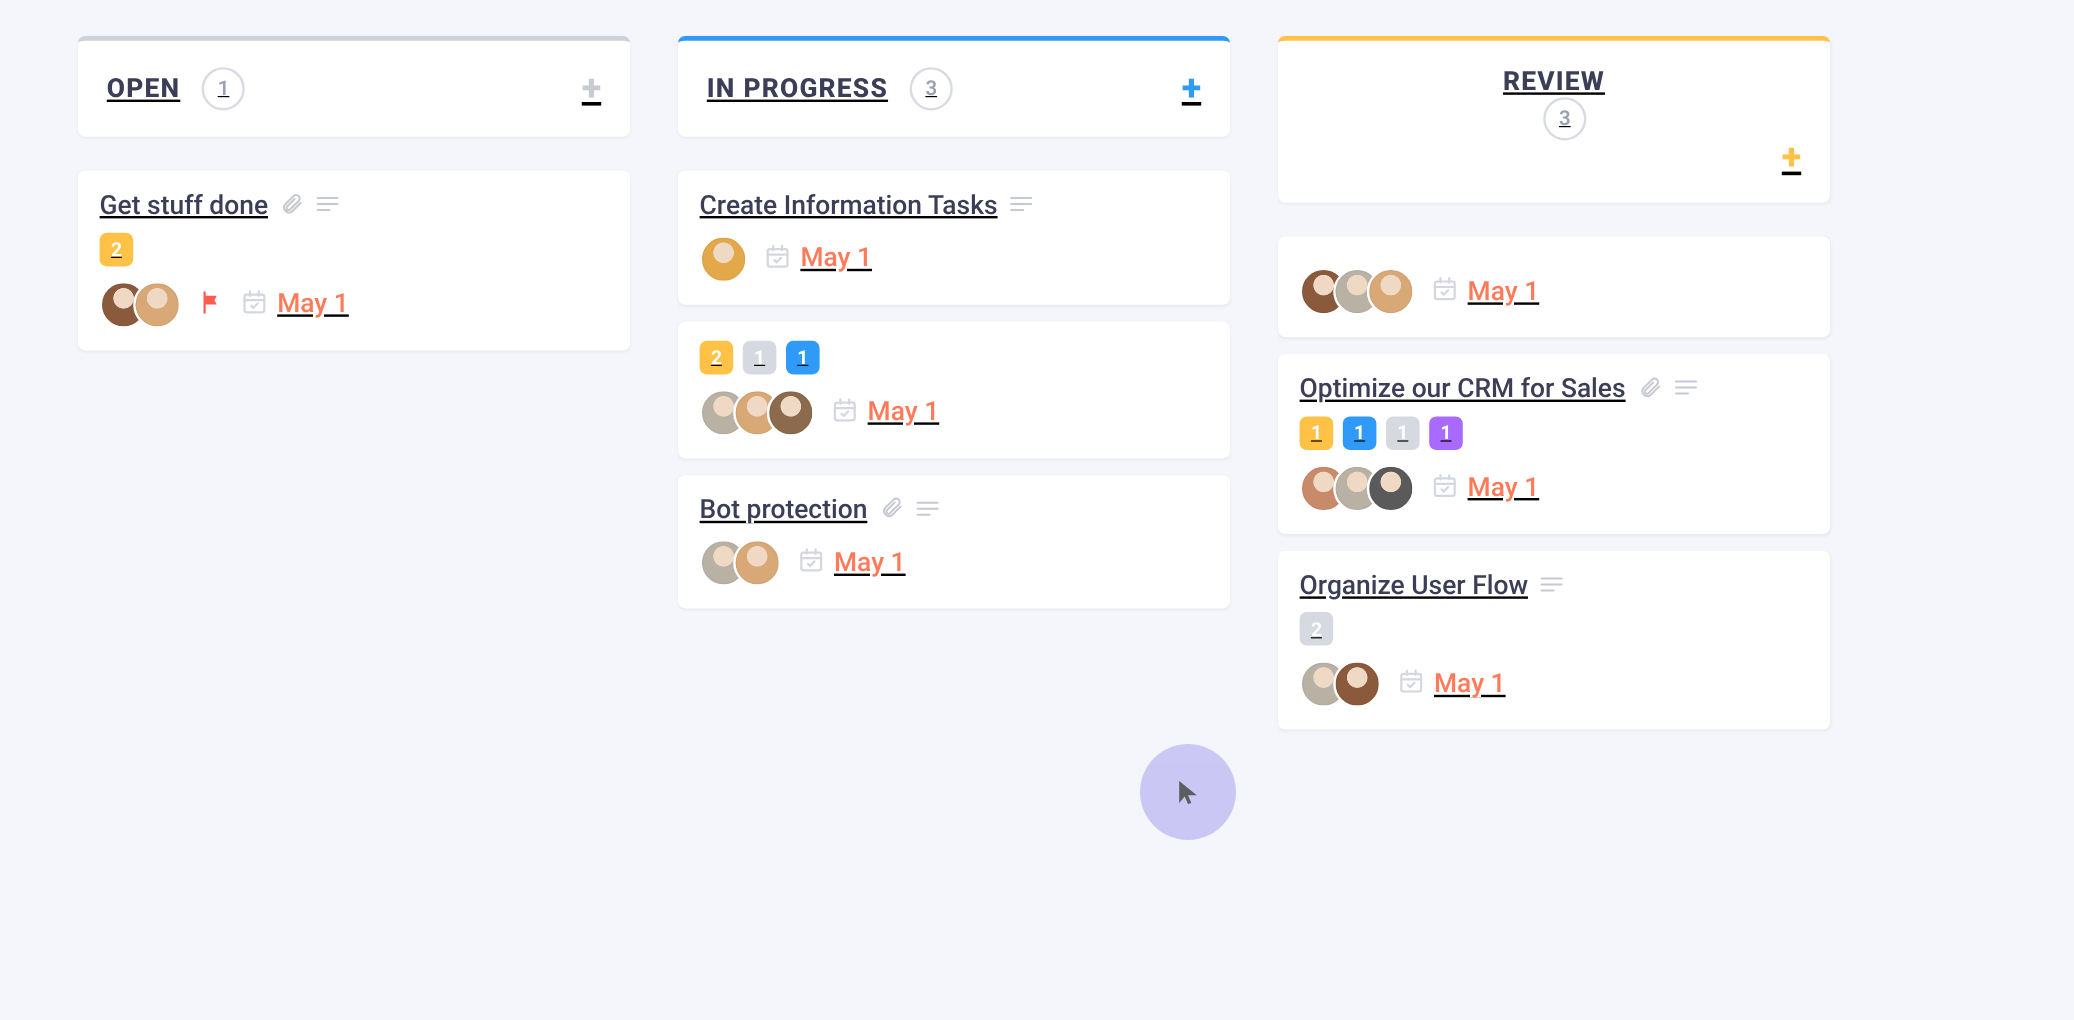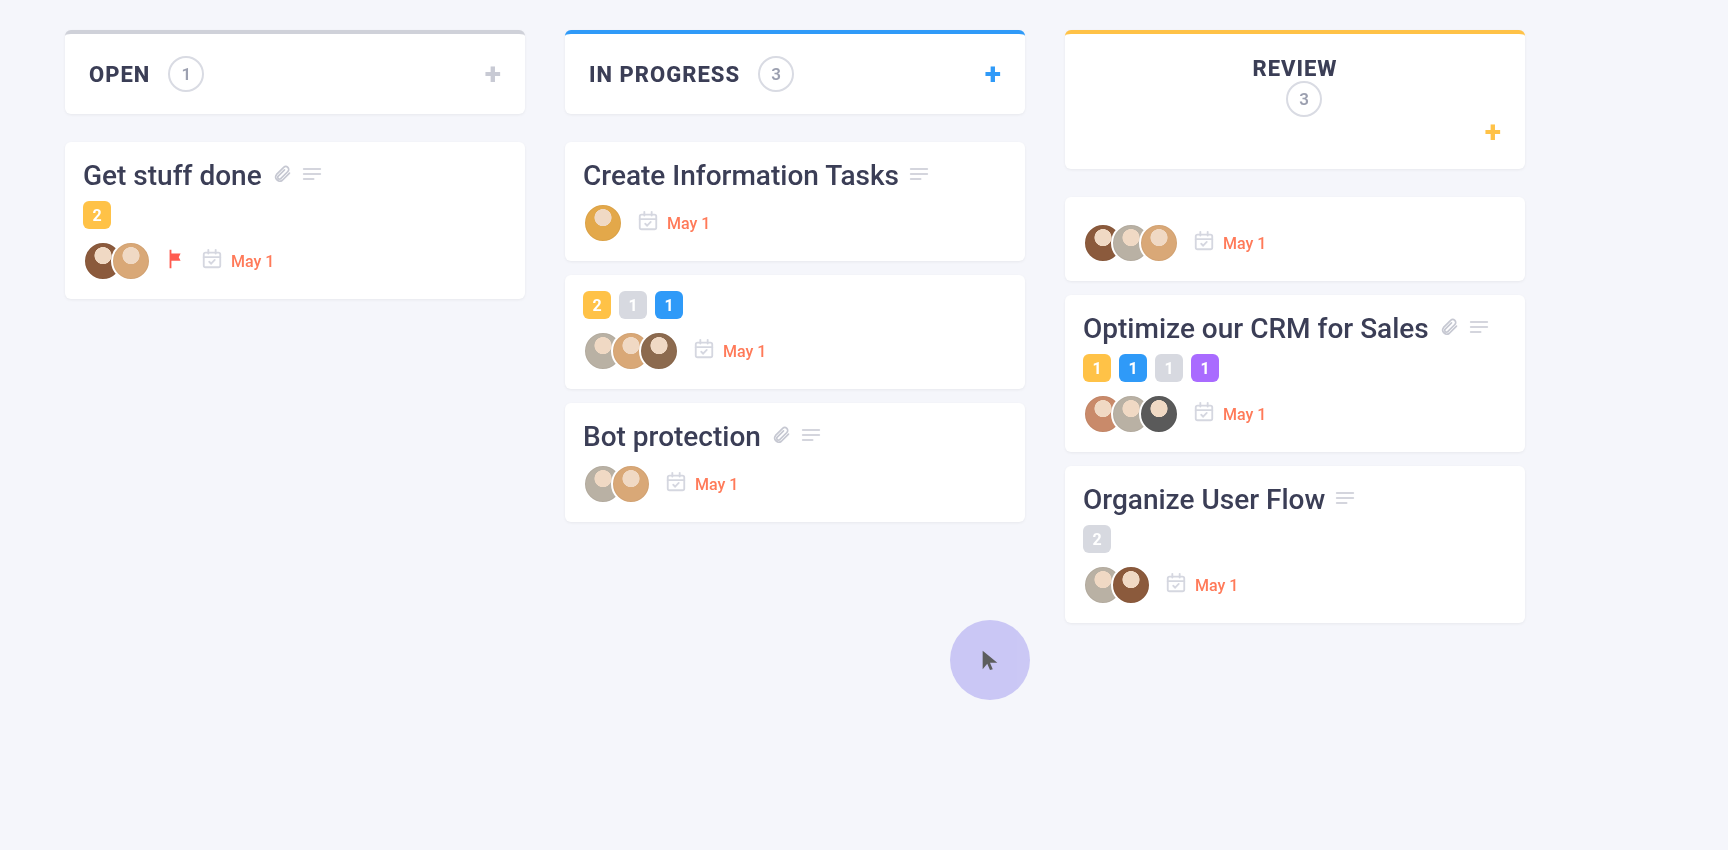--- a/index.html
+++ b/index.html
@@ -12,20 +12,21 @@
     position: relative;
   }
   .board {
     display: flex;
     gap: 40px;
     padding: 30px 65px;
   }
   .column {
     width: 460px;
     flex-shrink: 0;
+    text-decoration: underline;
   }
   .col-header {
     background: #fff;
     border-top: 4px solid;
     border-radius: 6px;
     box-shadow: 0 1px 3px rgba(0,0,0,0.06);
     padding: 22px 24px;
     display: flex;
     align-items: center;
     margin-bottom: 28px;
@@ -63,21 +64,21 @@
     box-shadow: 0 1px 3px rgba(0,0,0,0.06);
     padding: 16px 18px 18px 18px;
   }
   .card-top {
     display: flex;
     align-items: center;
     gap: 10px;
     margin-bottom: 8px;
   }
   .card-title {
-    font-size: 28px;
+    font-size: 22px;
     font-weight: 500;
     color: #3b3e56;
     line-height: 1.25;
   }
   .attach-icon {
     color: #c6c8d2;
     width: 20px;
     height: 20px;
     flex-shrink: 0;
   }
@@ -135,21 +136,21 @@
     display: flex;
     align-items: center;
     gap: 8px;
   }
   .cal-icon {
     color: #d5d7e0;
     width: 22px;
     height: 22px;
   }
   .date-text {
-    font-size: 16px;
+    font-size: 22px;
     font-weight: 500;
     color: #ff7a59;
   }
   .cursor-halo {
     position: absolute;
     width: 80px;
     height: 80px;
     border-radius: 50%;
     background: #bcb8f3;
     opacity: 0.75;

